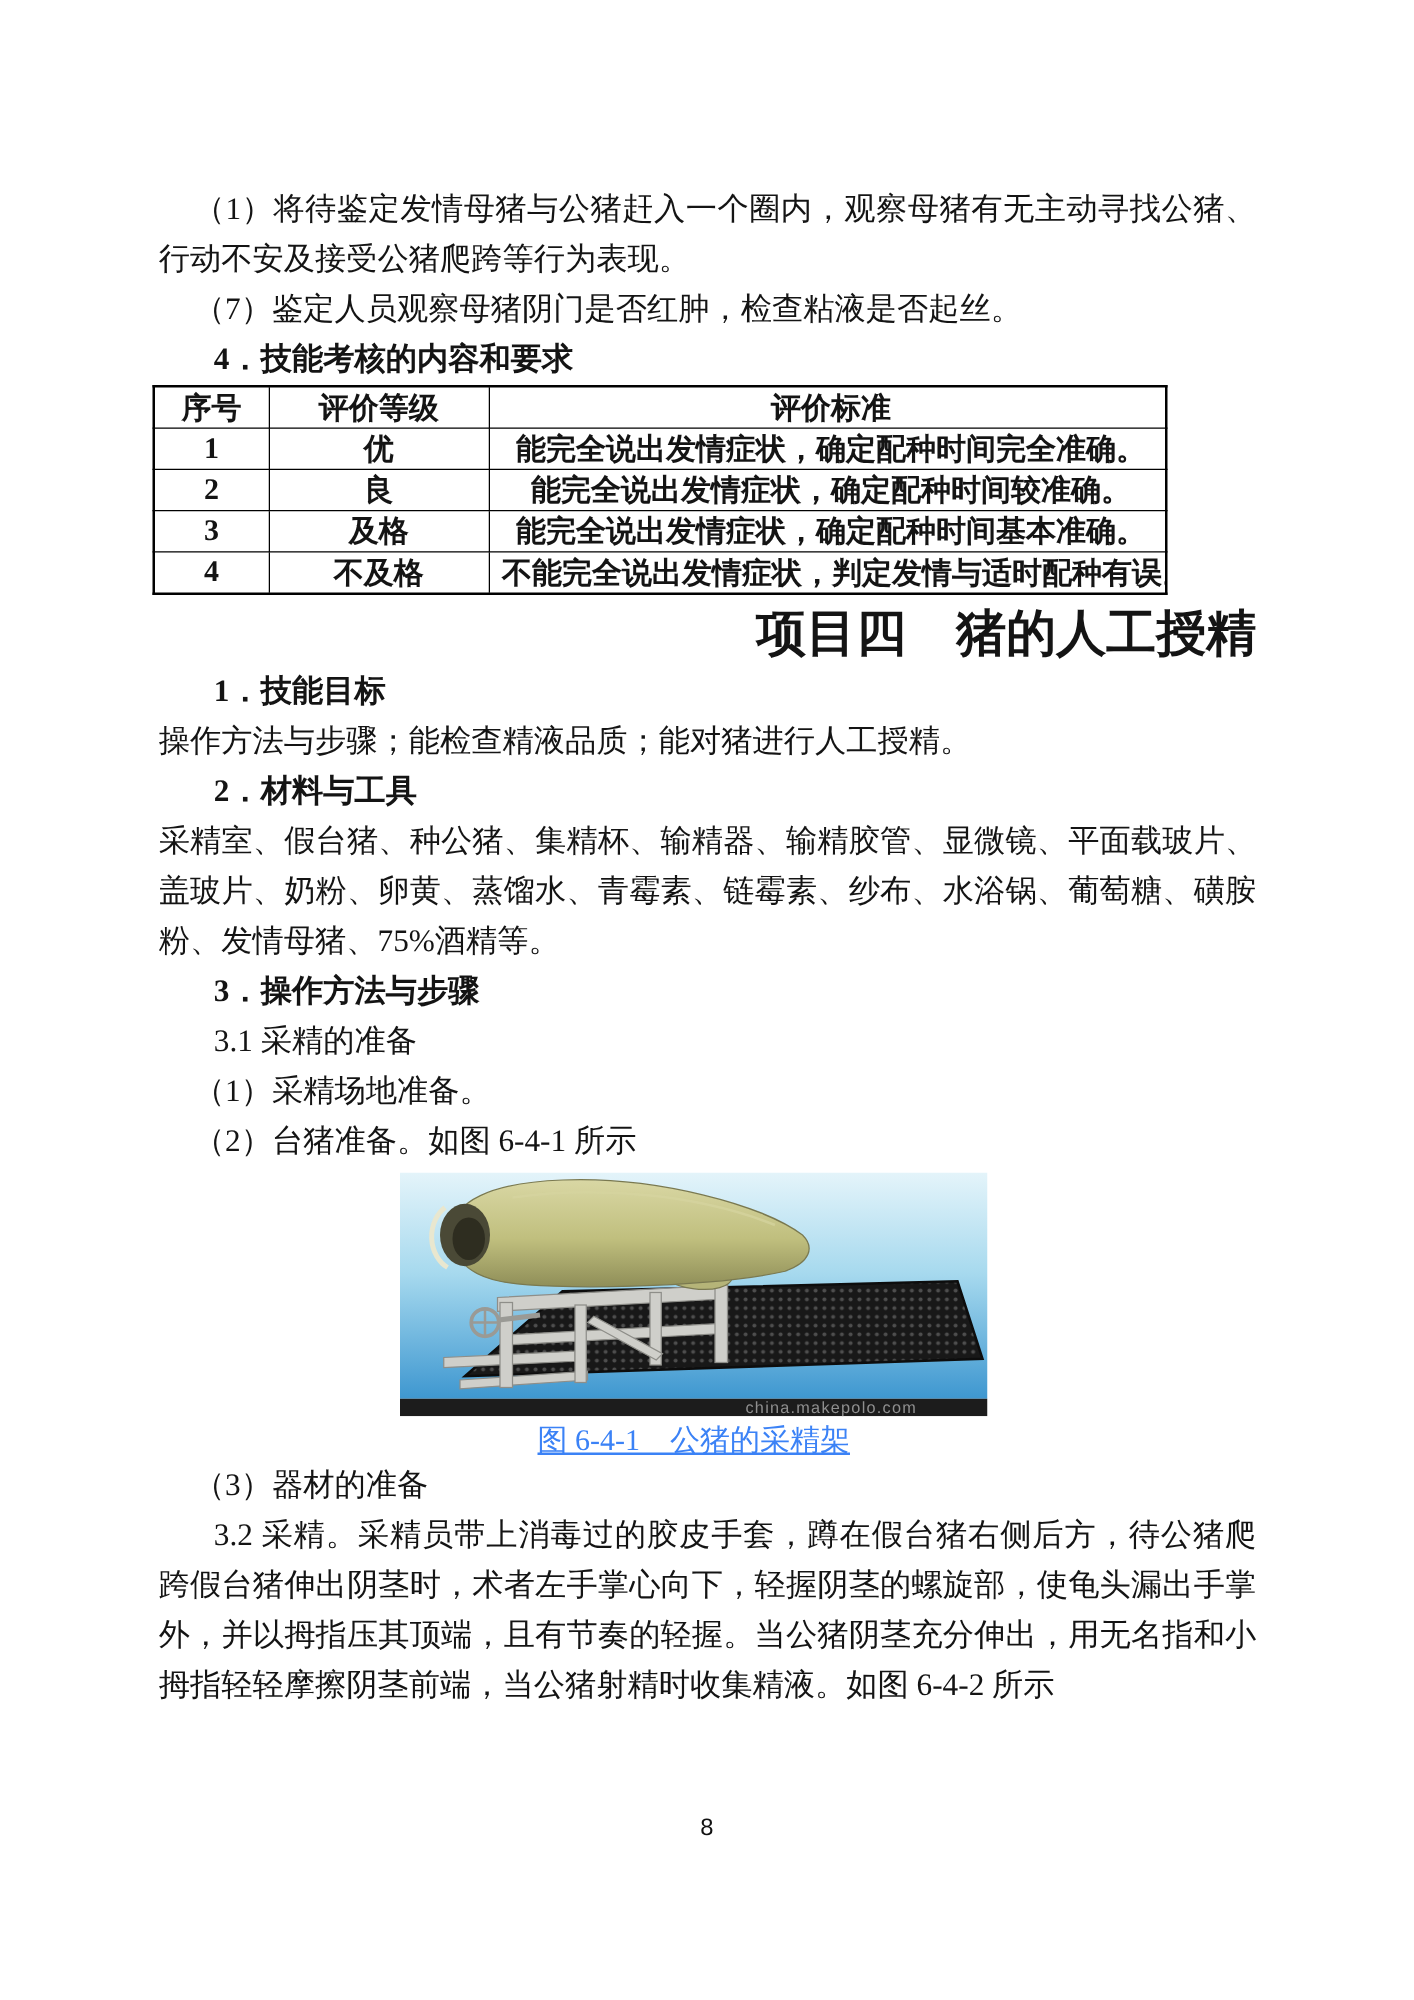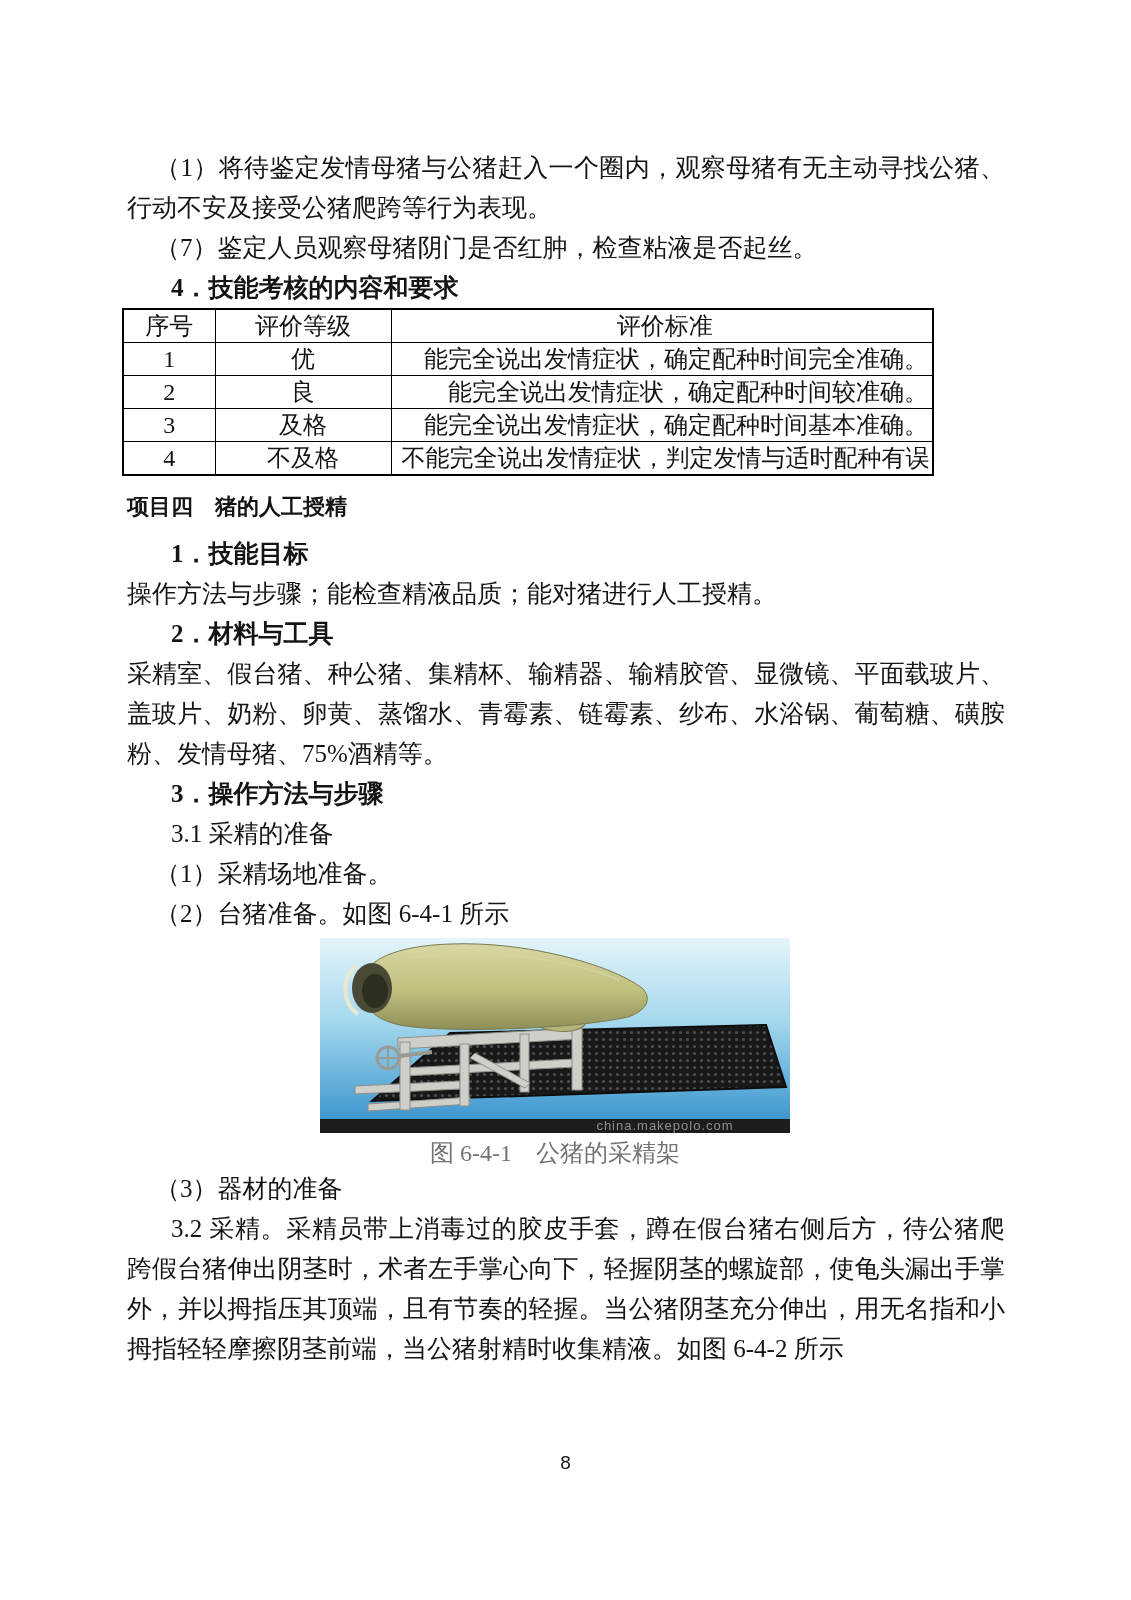--- a/index.html
+++ b/index.html
@@ -29,65 +29,66 @@
   .ind2 { text-indent: 44px; }   
   p.h-sub {
     margin: 0;
     font-size: 25px;
     line-height: 40px;
     font-weight: bold;
     text-indent: 44px;
   }
   h1.h-main {
     margin: 8px 0 4px 0;
-    font-size: 22px;
+    font-size: 40px;
     line-height: 46px;
     font-weight: bold;
-    text-align: left;
+    text-align: right;
   }
   table.assess {
     border-collapse: collapse;
     width: 812px;
     margin-left: -5px;
     table-layout: fixed;
     border: 2px solid #000;
   }
   table.assess th, table.assess td {
     border: 1px solid #000;
     height: 30px;
     font-size: 24px;
-    font-weight: normal;
+    font-weight: bold;
     padding: 0 4px;
     text-align: center;
     white-space: nowrap;
     overflow: hidden;
   }
   table.assess .col-no   { width: 92px; }
   table.assess .col-grade{ width: 176px; }
-  table.assess td.crit, table.assess th.crit { text-align: right; padding-left: 10px; }
+  table.assess td.crit, table.assess th.crit { text-align: center; padding-left: 10px; }
   table.assess th.crit { text-align: center; }
   figure.photo-figure {
     margin: 4px 0 0 0;
     width: 878px;
   }
   .photo-wrap {
     width: 470px;
     margin-left: 193px;
     font-size: 0;
     line-height: 0;
     text-align: right;
   }
   figcaption {
     margin-top: 4px;
     width: 470px;
     margin-left: 193px;
     text-align: center;
     font-size: 24px;
     line-height: 32px;
-    color: #737373;
+    color: #3b82f6;
+    text-decoration: underline;
   }
   .page-number {
     position: absolute;
     top: 1452px;
     left: 0;
     width: 1131px;
     text-align: center;
     font-size: 19px;
     font-family: "Liberation Sans", sans-serif;
     color: #111;

